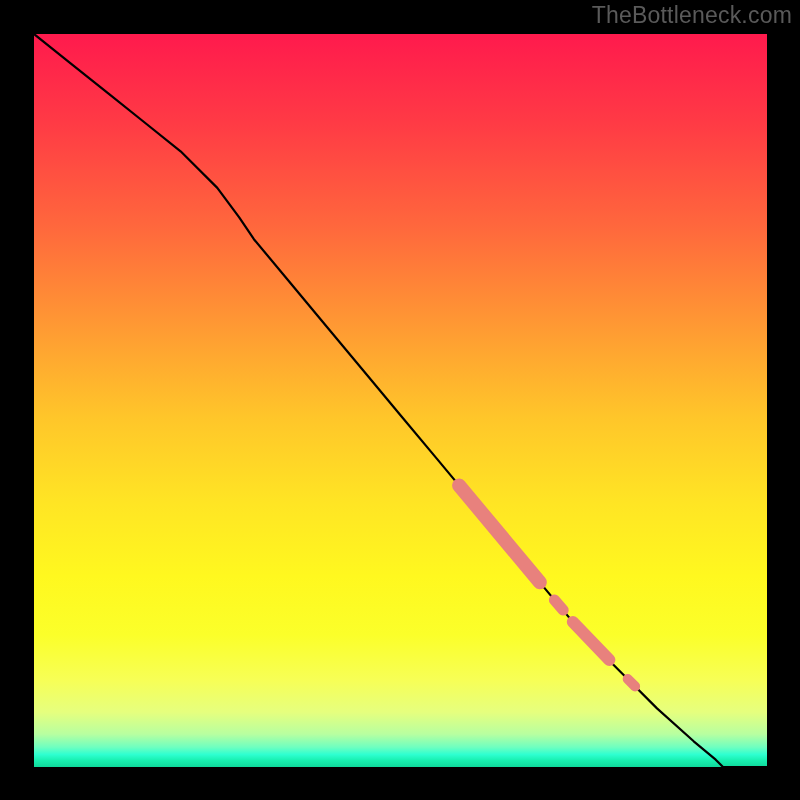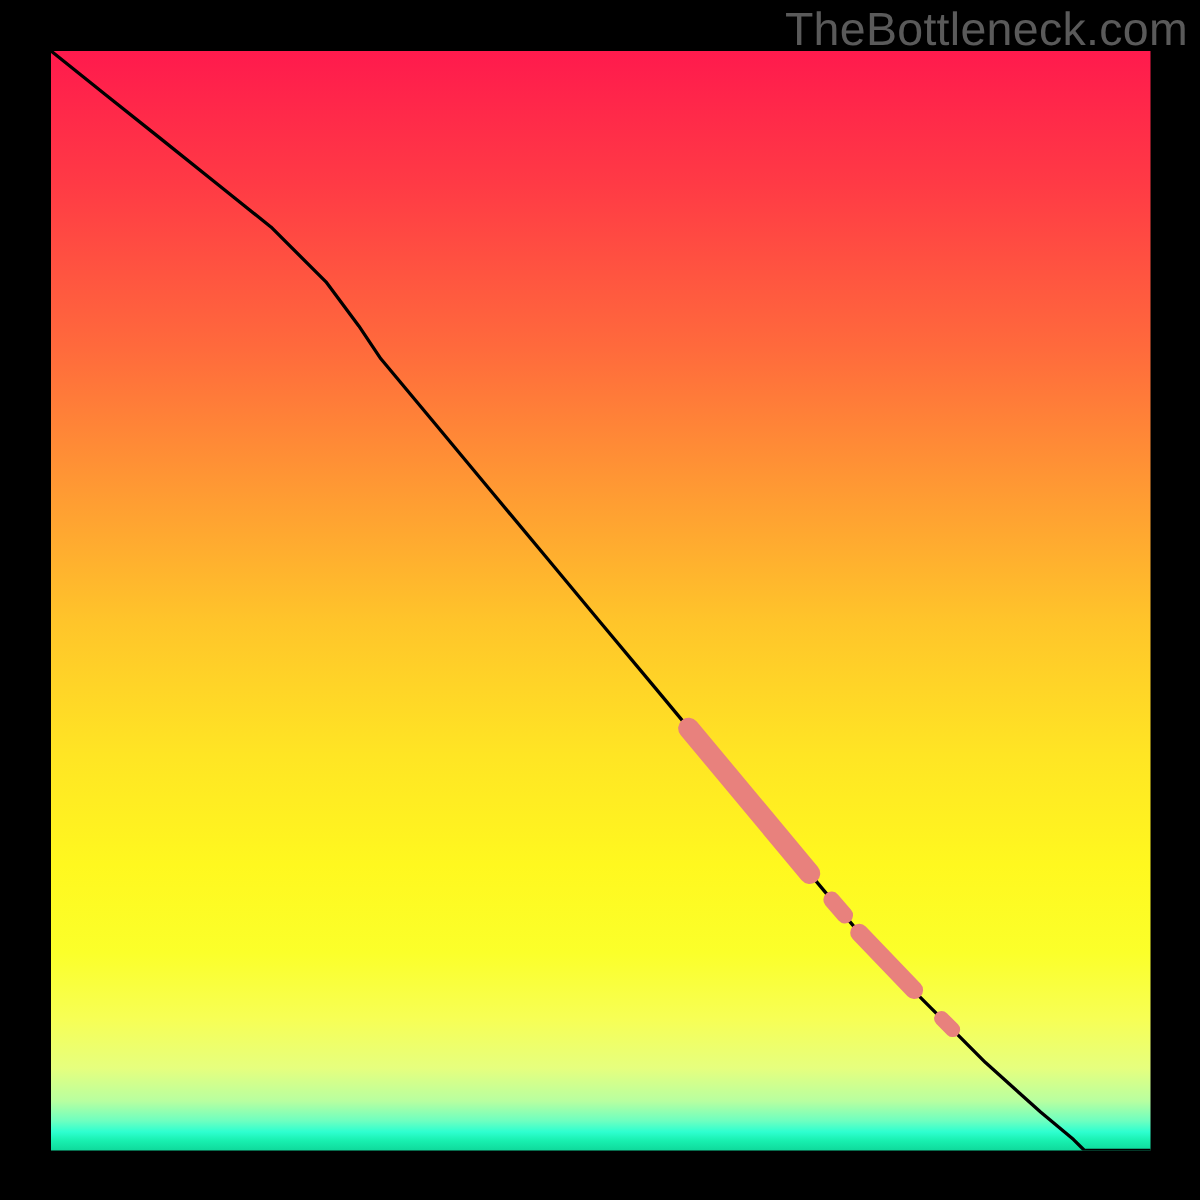--- a/index.html
+++ b/index.html
@@ -15,21 +15,21 @@
     position: relative;
     width: 800px;
     height: 800px;
     background: #000;
   }
   .attribution {
     position: absolute;
     top: 2px;
     right: 8px;
     color: #5a5a5a;
-    font-size: 31px;
+    font-size: 23px;
     font-weight: 400;
     letter-spacing: 0.2px;
   }
   .plot {
     position: absolute;
     left: 34px;
     top: 34px;
     width: 733px;
     height: 733px;
   }

